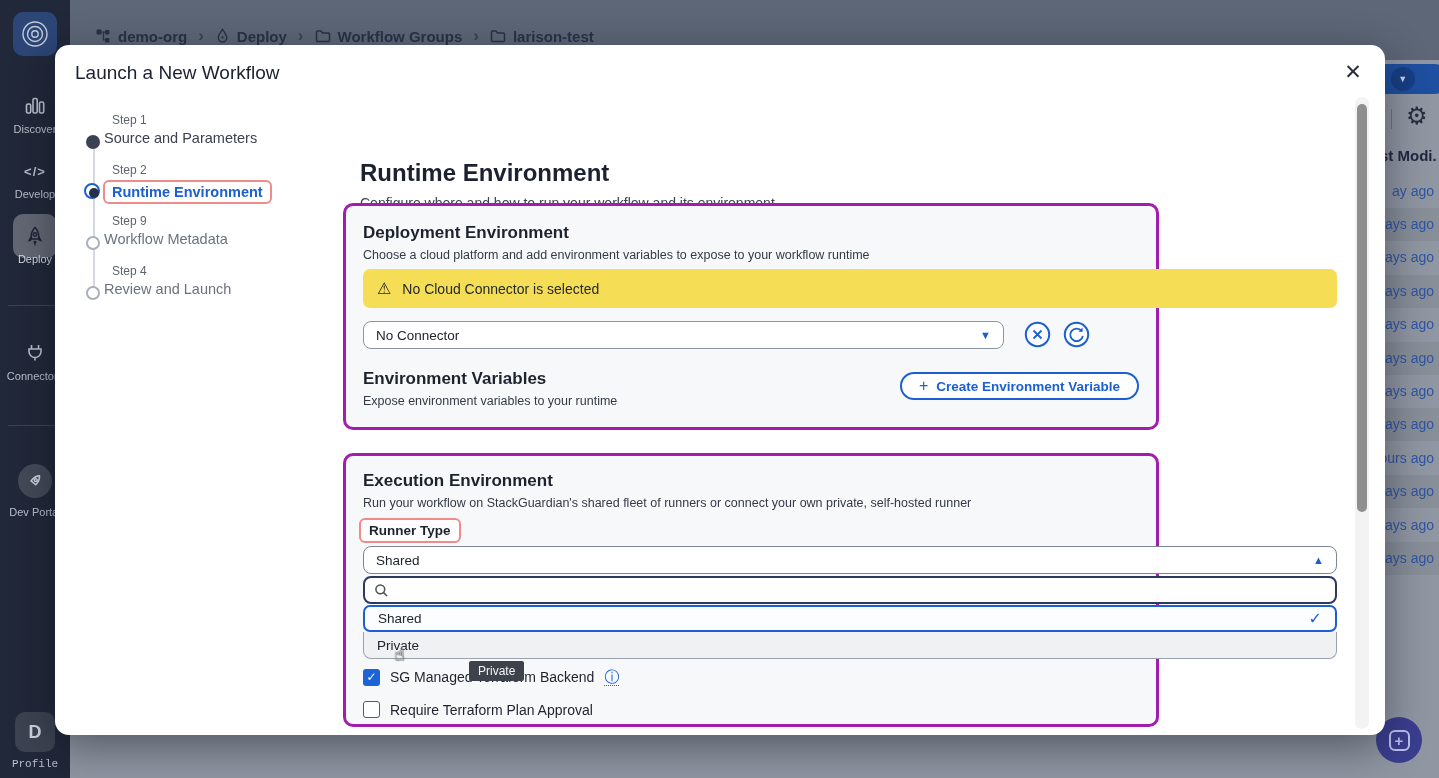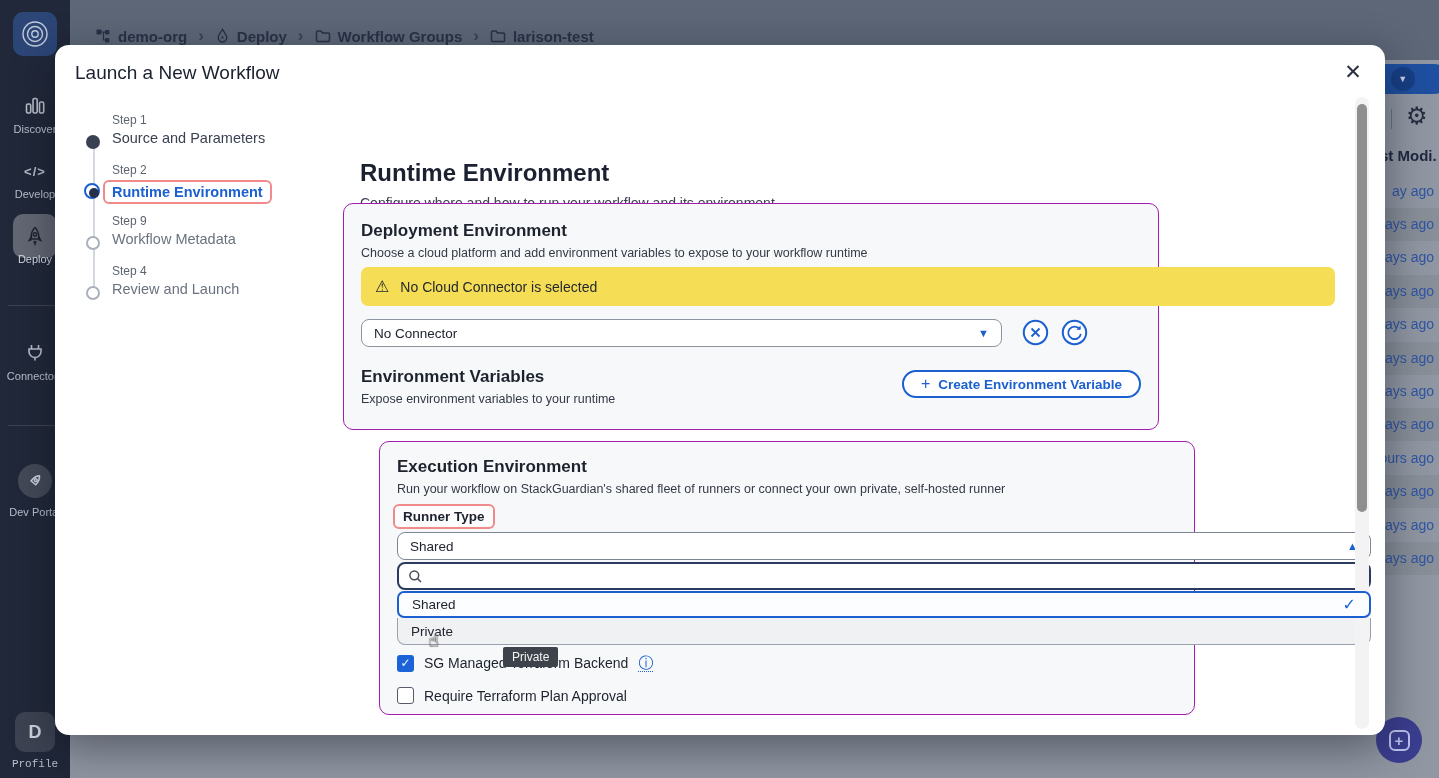--- a/index.html
+++ b/index.html
@@ -61,29 +61,29 @@
 
   
   .step-line { position:absolute; left:38px; top:99px; width:2px; height:152px; background:#d5d8de; }
   .step { position:absolute; left:26px; }
   .step .dot { position:absolute; left:5px; top:22px; width:14px; height:14px; border-radius:50%; background:#3a4153; }
   .step .dot.todo { background:#fff; border:2px solid #aab0bb; }
   .step .dot.active { background:#fff; border:2px solid #1b5fd0; top:20px; left:3px; width:16px; height:16px; }
   .step .dot.active::after { content:""; position:absolute; left:3px; top:3px; width:10px; height:10px;
                              border-radius:50%; background:#27304a; }
   .step .s-label { margin-left:31px; font-size:12px; color:#5c636f; }
-  .step .s-name { margin-left:31px; font-size:14.5px; color:#3a4150; margin-top:3px; white-space:nowrap; }
+  .step .s-name { margin-left:23px; font-size:14.5px; color:#3a4150; margin-top:3px; white-space:nowrap; }
   .step .s-name.active { color:#1b5fd0; font-weight:bold; border:2px solid #ef8b8b; border-radius:6px;
                          padding:2px 7px; margin-left:22px; background:rgba(255,255,255,0.6); }
   .step .s-name.muted { color:#6a7280; }
 
   .m-h1 { position:absolute; left:305px; top:114px; font-size:24px; font-weight:bold; color:#1b2130; }
   .m-sub { position:absolute; left:305px; top:150px; font-size:14px; color:#3b4250; }
 
-  .card { position:absolute; left:288px; width:816px; background:#f7f8f9; border:1px solid #a21caf; border-radius:10px; }
+  .card { position:absolute; left:288px; width:816px; background:#f7f8f9; border:3px solid #a21caf; border-radius:10px; }
   .card-h2 { font-size:17px; font-weight:bold; color:#1d232e; }
   .card-sub { font-size:12.5px; color:#333a47; margin-top:5px; }
 
   .warn-banner { position:absolute; left:17px; top:63px; width:974px; height:39px; background:#f6dd56;
                  border-radius:7px; display:flex; align-items:center; gap:11px; padding-left:14px;
                  font-size:14px; color:#23292f; }
   .warn-ico { font-size:16px; line-height:1; }
 
   .select { background:#fff; border:1px solid #8d94a2; border-radius:8px; height:28px; display:flex;
             align-items:center; padding:0 12px; font-size:13.5px; color:#20262f; cursor:pointer; }
@@ -349,21 +349,21 @@
       <div style="position:absolute; left:17px; top:163px;">
         <div class="card-h2">Environment Variables</div>
         <div class="card-sub">Expose environment variables to your runtime</div>
       </div>
       <div class="pill-btn" style="right:17px; top:166px; width:239px; height:28px;">
         <span class="plus">+</span>
         <span>Create Environment Variable</span>
       </div>
     </div>
 
-    <div class="card" style="top:396px; height:274px;margin-left:36px;">
+    <div class="card" style="top:408px; height:274px;">
       <div style="position:absolute; left:17px; top:15px;">
         <div class="card-h2">Execution Environment</div>
         <div class="card-sub">Run your workflow on StackGuardian's shared fleet of runners or connect your own private, self-hosted runner</div>
       </div>
 
       <div class="annot-label">Runner Type</div>
 
       <div class="select" style="position:absolute; left:17px; top:90px; width:974px; border-color:#7e8696;">
         <span>Shared</span>
         <span class="arrow">▲</span>

